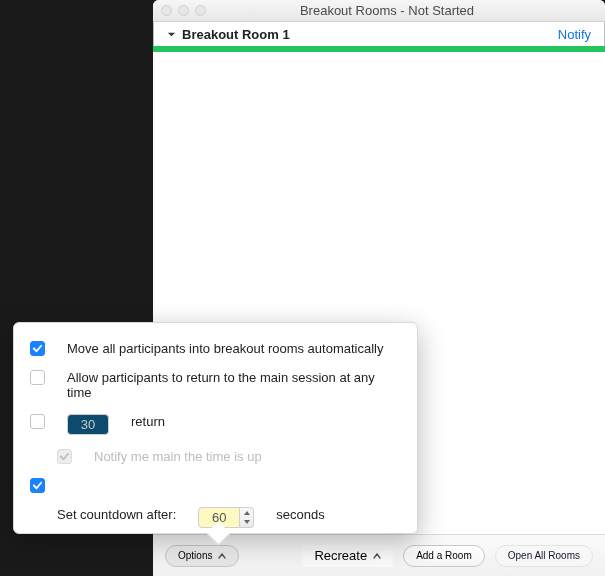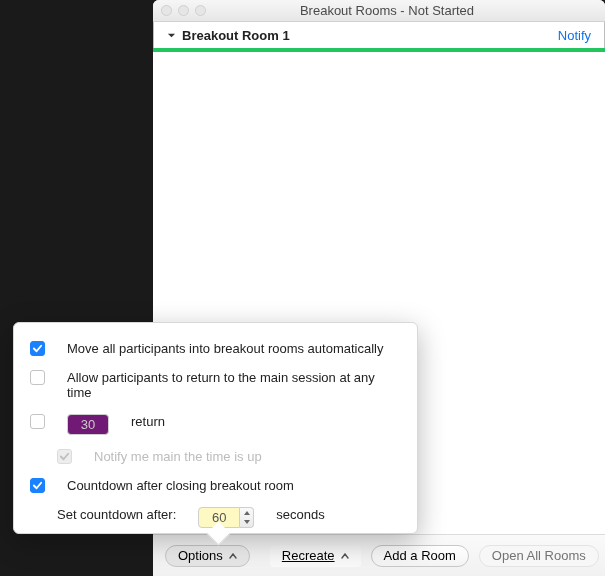--- a/index.html
+++ b/index.html
@@ -3,45 +3,45 @@
 <meta charset="utf-8">
 <style>
   * { box-sizing: border-box; margin: 0; padding: 0; }
   html, body { width: 605px; height: 576px; overflow: hidden; font-family: -apple-system, "Helvetica Neue", Arial, sans-serif; font-size: 13px; color: #222; background: #000; }
   .backdrop { position: absolute; inset: 0; background: #1a1a1a; }
   .window { position: absolute; left: 153px; top: 0; width: 452px; height: 576px; background: #ffffff; border-top-left-radius: 6px; border-top-right-radius: 6px; display: flex; flex-direction: column; box-shadow: 0 0 0 1px #bdbdbd inset; }
   .titlebar { height: 22px; background: linear-gradient(#f6f6f6,#e7e7e7); border-top-left-radius: 6px; border-top-right-radius: 6px; border-bottom: 1px solid #d1d1d1; display: flex; align-items: center; position: relative; }
   .traffic { display: flex; gap: 6px; padding-left: 8px; }
   .tlight { width: 11px; height: 11px; border-radius: 50%; background: #e6e6e6; border: 1px solid #d0d0d0; }
   .win-title { position: absolute; left: 16px; right: 0; text-align: center; font-size: 13px; color: #4a4a4a; pointer-events: none; }
-  .room-header { height: 30px; display: flex; align-items: center; padding: 0 14px; border-bottom: 4px solid #22c55e; }
+  .room-header { height: 30px; display: flex; align-items: center; padding: 0 14px; border-bottom: 6px solid #22c55e; }
   .disclosure-icon { display: inline-flex; margin-right: 6px; }
   .room-name { font-weight: 600; font-size: 13px; }
   .spacer { flex: 1; }
   .assign-link { color: #0e72ed; font-size: 13px; cursor: pointer; }
   .main-area { flex: 1; background: #fff; }
   .bottom-bar { height: 42px; background: linear-gradient(#fafafa,#f1f1f1); border-top: 1px solid #dcdcdc; display: flex; align-items: center; gap: 10px; padding: 0 12px; }
   .bottom-bar .grow { flex: 1; }
-  .btn { height: 22px; padding: 0 12px; border-radius: 4px; border: 1px solid #c8c8c8; background: linear-gradient(#ffffff,#f4f4f4); font-size: 13px; display: inline-flex; align-items: center; gap: 6px; cursor: pointer; white-space: nowrap; }
+  .btn { height: 22px; padding: 0 12px; border-radius: 4px; border: 1px solid #c8c8c8; background: linear-gradient(#ffffff,#f4f4f4); font-size: 10px; display: inline-flex; align-items: center; gap: 6px; cursor: pointer; white-space: nowrap; }
   .btn.pill { border-radius: 11px; }
-  .btn.flat { background: #fafafa; border: none; font-size: 13px; text-decoration: underline; }
+  .btn.flat { background: #fafafa; border: none; font-size: 13px; }
   .btn.active { background: linear-gradient(#f2f2f2,#e5e5e5); }
-  .btn.disabled { color: #737373; background: #f7f7f7; border-color: #e4e4e4; cursor: default; }
+  .btn.disabled { color: #0f172a; background: #f7f7f7; border-color: #e4e4e4; cursor: default; }
   .popover { position: absolute; left: 13px; top: 322px; width: 405px; height: 212px; background: #ffffff; border: 1px solid #d8d8d8; border-radius: 6px; box-shadow: 0 8px 28px rgba(0,0,0,0.28); padding: 18px 16px 14px 16px; display: flex; flex-direction: column; gap: 14px; }
   .popover::after { content: ""; position: absolute; bottom: -9px; left: 196px; width: 16px; height: 16px; background: #ffffff; border-right: 1px solid #d8d8d8; border-bottom: 1px solid #d8d8d8; transform: rotate(45deg); }
   .opt-row { display: flex; align-items: flex-start; gap: 22px; font-size: 13px; }
   .opt-row.indent { padding-left: 27px; }
   .opt-row.disabled { color: #bcbcbc; }
   .cb { width: 15px; height: 15px; border-radius: 3px; border: 1px solid #c4c4c4; background: #fff; display: inline-flex; align-items: center; justify-content: center; flex-shrink: 0; }
   .cb.checked { background: #1a82ff; border-color: #1a82ff; }
   .cb.checked svg path { stroke: #fff; }
   .cb.disabled { background: #ededed; border-color: #dcdcdc; }
   .cb.disabled.checked svg path { stroke: #bfbfbf; }
   .numfield { width: 42px; height: 21px; border: 1px solid #cfcfcf; border-radius: 4px; text-align: center; font-size: 13px; background: #fef9c3; color: #555; }
-  .numfield.disabled { color: #c9c9c9; background: #701a75; }
+  .numfield.disabled { color: #c9c9c9; background: #0c4a6e; }
   .stepper { display: inline-flex; align-items: stretch; }
   .stepper .numfield { border-top-right-radius: 0; border-bottom-right-radius: 0; }
   .stepper-btns { width: 14px; display: flex; flex-direction: column; border: 1px solid #cfcfcf; border-left: none; border-top-right-radius: 4px; border-bottom-right-radius: 4px; background: linear-gradient(#fafafa,#eaeaea); }
   .stepper-btns div { flex: 1; display: flex; align-items: center; justify-content: center; cursor: pointer; }
   .chev { display: inline-flex; }
 </style>
 </head>
 <body>
 
 <div class="backdrop"></div>
@@ -126,21 +126,20 @@
     </span>
     <span>Notify me main the time is up</span>
   </div>
 
   <div class="opt-row">
     <span class="cb checked">
       <svg width="11" height="11" viewBox="0 0 12 12">
           <path d="M2 6 L5 9 L10 3" stroke="#fff" stroke-width="2" fill="none" stroke-linecap="round" stroke-linejoin="round"></path>
         </svg>
     </span>
-    <span>Countdown after closing breakout room</span>
   </div>
 
   <div class="opt-row indent">
     <span>Set countdown after:</span>
     <span class="stepper">
       <input class="numfield" value="60" style="">
       <span class="stepper-btns">
         <div>
             <svg width="6" height="4" viewBox="0 0 6 4">
               <path d="M0 4 L3 0 L6 4 Z" fill="#666"></path>

